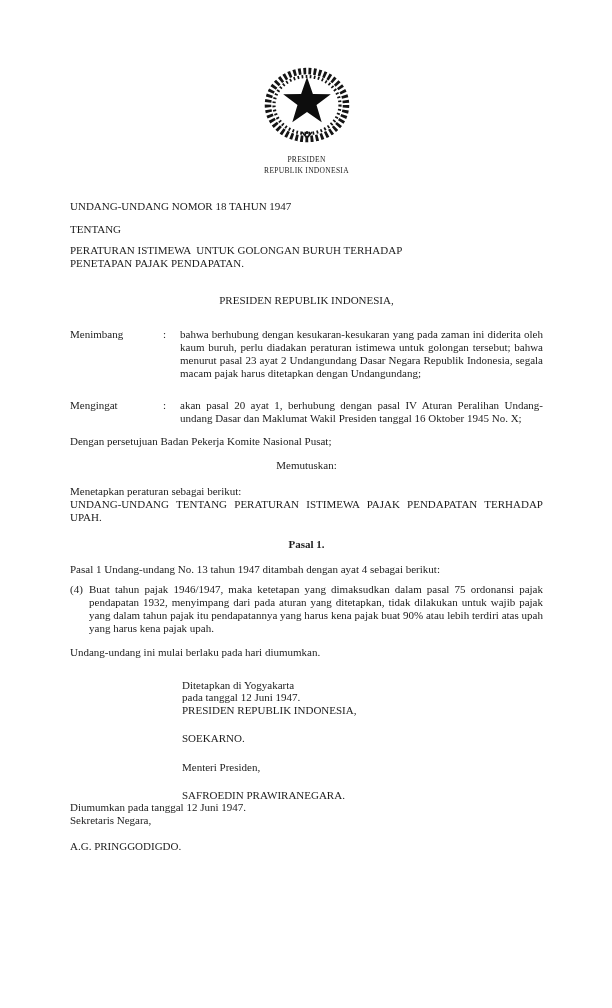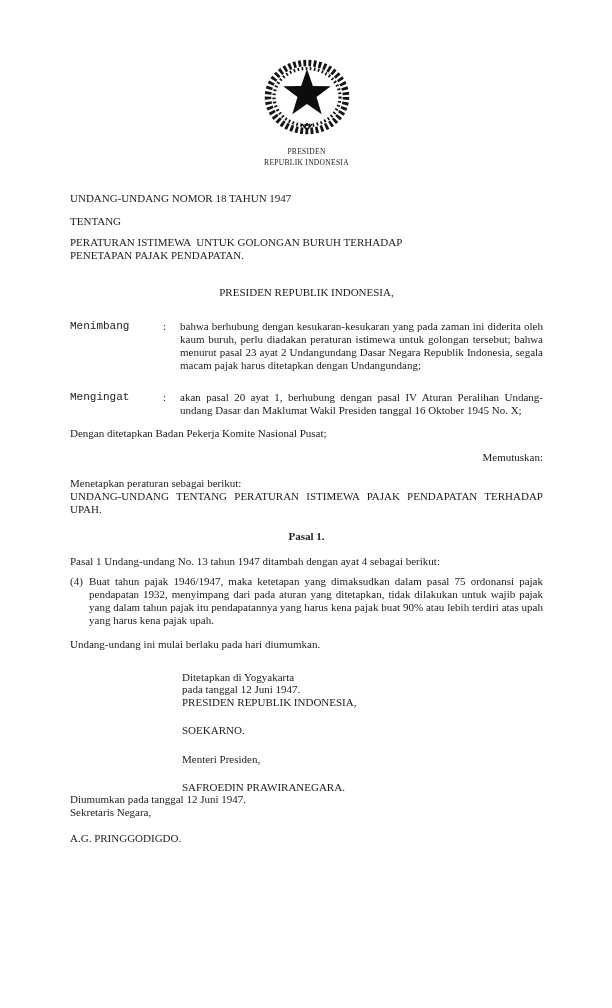--- a/index.html
+++ b/index.html
@@ -8,42 +8,42 @@
     position: relative;
     width: 612px;
     height: 1008px;
     background: #ffffff;
     color: #1c1c1c;
     font-family: "Liberation Serif", "DejaVu Serif", serif;
     font-size: 11px;
     line-height: 13px;
     overflow: hidden;
   }
-  .content { padding: 4px 69px 0 70px; }
+  .content { padding: 12px 69px 0 70px; }
 
   .letterhead { padding-top: 50px; text-align: center; }
   .emblem { display: inline-block; }
   .letterhead-name { font-size: 7.5px; line-height: 11px; letter-spacing: 0.3px; margin-top: 4px; }
 
   .doc-title { margin-top: 24px; text-align: left; }
   .doc-title .number-line { margin-bottom: 10px; }
   .doc-title .tentang-line { margin-bottom: 8px; }
   .prewrap { white-space: pre-wrap; }
 
   .salutation { margin-top: 24px; text-align: center; }
 
   .considerations { margin-top: 21px; }
   .consideration-row { display: flex; margin-bottom: 19px; }
   .consideration-row:last-child { margin-bottom: 0; }
-  .c-label { width: 93px; flex: none; font-family: Liberation Mono, monospace; }
+  .c-label { width: 93px; flex: none; }
   .c-colon { width: 17px; flex: none; }
   .c-text  { flex: 1; text-align: justify; }
 
   .agreement { margin-top: 10px; }
-  .decision-heading { margin-top: 11px; text-align: right; }
+  .decision-heading { margin-top: 11px; text-align: center; }
   .enacting-intro { margin-top: 13px; }
   .enacting-title-line1 { text-align: justify; text-align-last: justify; }
   .enacting-title-line2 { }
 
   .article-heading { margin-top: 14px; text-align: center; font-weight: bold; }
   .article-intro { margin-top: 12px; }
   .clause-row { display: flex; margin-top: 7px; }
   .clause-num { width: 19px; flex: none; }
   .clause-text { flex: 1; text-align: justify; }
   .article2-text { margin-top: 11px; }
@@ -91,21 +91,21 @@
         <div class="c-colon">:</div>
         <div class="c-text">bahwa berhubung dengan kesukaran-kesukaran yang pada zaman ini diderita oleh kaum buruh, perlu diadakan peraturan istimewa untuk golongan tersebut; bahwa menurut pasal 23 ayat 2 Undangundang Dasar Negara Republik Indonesia, segala macam pajak harus ditetapkan dengan Undangundang;</div>
       </div>
       <div class="consideration-row">
         <div class="c-label">Mengingat</div>
         <div class="c-colon">:</div>
         <div class="c-text">akan pasal 20 ayat 1, berhubung dengan pasal IV Aturan Peralihan Undang-undang Dasar dan Maklumat Wakil Presiden tanggal 16 Oktober 1945 No. X;</div>
       </div>
     </div>
 
-    <div class="agreement">Dengan ditetapkan Badan Pekerja Komite Nasional Pusat;</div>
+    <div class="agreement">Dengan persetujuan Badan Pekerja Komite Nasional Pusat;</div>
 
     <div class="decision-heading">Memutuskan:</div>
 
     <div class="enacting-intro">Menetapkan peraturan sebagai berikut:</div>
     <div class="enacting-title-line1">UNDANG-UNDANG TENTANG PERATURAN ISTIMEWA PAJAK PENDAPATAN TERHADAP</div>
     <div class="enacting-title-line2">UPAH.</div>
 
     <div class="article-heading">Pasal 1.</div>
     <div class="article-intro">Pasal 1 Undang-undang No. 13 tahun 1947 ditambah dengan ayat 4 sebagai berikut:</div>
     <div class="clause-row">

